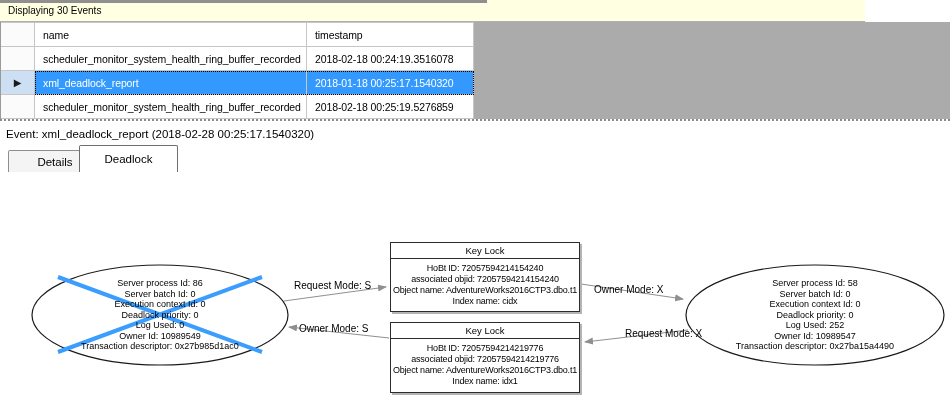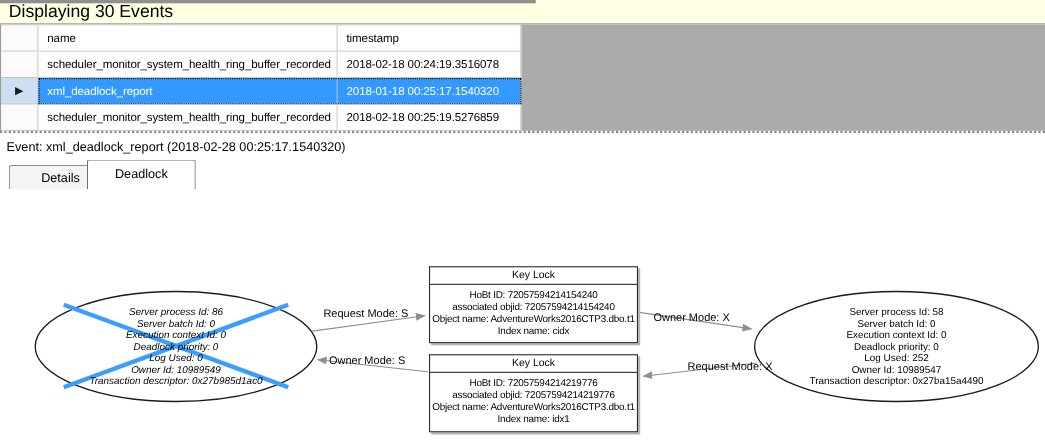--- a/index.html
+++ b/index.html
@@ -1,22 +1,22 @@
 <!DOCTYPE html>
 <html><head>
 <meta charset="utf-8">
 <style>
   * { margin:0; padding:0; box-sizing:border-box; }
   body { font-family:"Liberation Sans", sans-serif; }
   .screen { position:relative; width:950px; height:400px; background:#fff; overflow:hidden; color:#000; }
 
   
-  .info-bar { position:absolute; left:0; top:0; width:950px; height:22px; background:#FFFFE1;
+  .info-bar { position:absolute; left:0; top:0; width:865px; height:22px; background:#FFFFE1;
               border-bottom:1px solid #b0b0b0; display:flex; align-items:center; padding-left:8px;
-              font-size:16px; z-index:1;text-align:center; }
+              font-size:10px; z-index:1;text-align:center; }
   .top-strip { position:absolute; left:0; top:0; width:487px; height:3px; background:#8f8f8f; z-index:2; }
 
   
   .grid-area { position:absolute; left:0; top:22px; width:950px; height:97px; background:#ABABAB; }
   .grid-table { position:absolute; left:0; top:0; border-left:1px solid #9a9a9a; background:#fdba74; }
   .grid-row { display:flex; height:24px; }
   .grid-row.header { height:25px; }
   .cell { border-right:1px solid #c6c6c6; border-bottom:1px solid #c6c6c6; background:#fff;
           font-size:10.5px; letter-spacing:-0.1px; display:flex; align-items:center;
           padding:0 4px 0 8px; white-space:nowrap; overflow:hidden; }
@@ -41,21 +41,21 @@
   .tab { position:absolute; display:flex; align-items:center; justify-content:center;
          font-size:11.5px; background:#fff; border:1px solid #8e8e8e; border-bottom:none;
          border-radius:2px 2px 0 0; }
   .tab-details { left:8px; top:6px; width:94px; height:22px; background:#f4f4f4; }
   .tab-deadlock { left:79px; top:1px; width:99px; height:27px; border-color:#6e6e6e; z-index:2; }
 
   
   .canvas { position:absolute; left:0; top:172px; width:950px; height:228px; background:#fff; }
   .canvas svg { position:absolute; left:0; top:0; }
   .proc-text { position:absolute; width:250px; text-align:center; font-size:9px; line-height:10.5px; }
-  .proc-left { left:35px; top:106px;font-style:italic; }
+  .proc-left { left:35px; top:106px; }
   .proc-right { left:690px; top:106px; }
   .lockbox { position:absolute; left:390px; width:190px; background:#fff; border:1px solid #2b2b2b;
              box-shadow:2px 2px 0 #b4b4b4; text-align:center; }
   .lockbox-top { top:70px; height:70px; }
   .lockbox-bottom { top:150px; height:71px; }
   .lock-title { height:16px; line-height:16px; border-bottom:1px solid #2b2b2b; font-size:9.5px; }
   .lock-body { padding-top:4px; font-size:9px; letter-spacing:-0.2px; line-height:11px; }
   .edge-label { position:absolute; font-size:10px; white-space:nowrap; }
   .el-req-s { left:294px; top:108px; }
   .el-own-s { left:299px; top:151px; }

